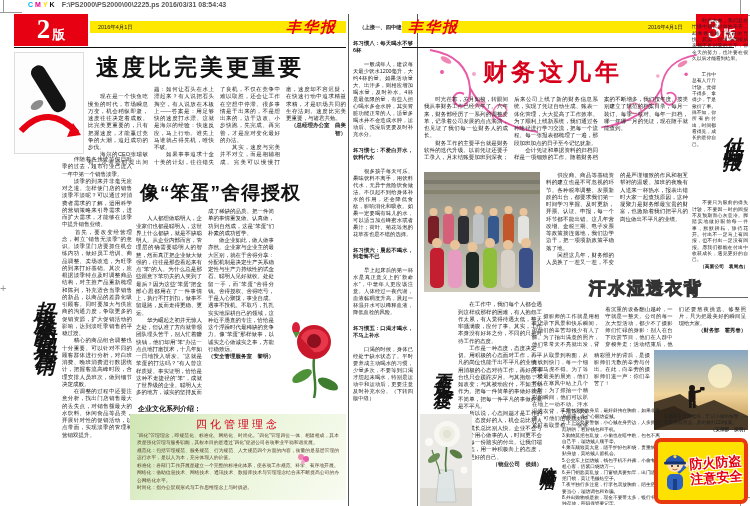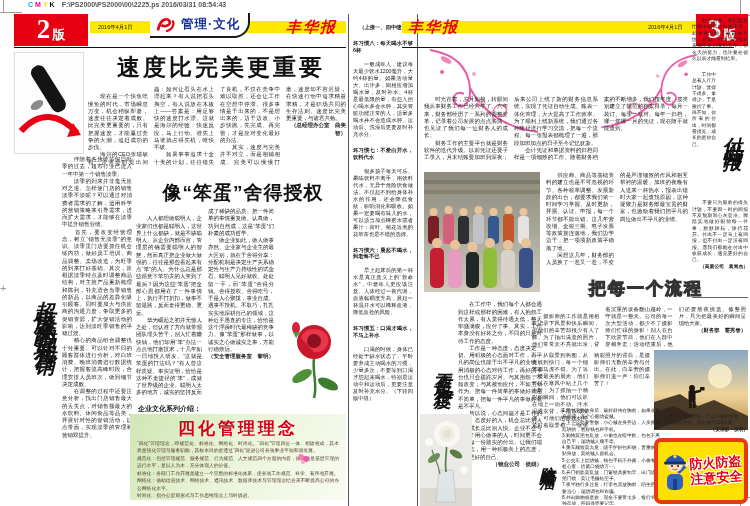--- a/index.html
+++ b/index.html
@@ -15,30 +15,30 @@
   .pagebox .num{font-family:"Liberation Serif","DejaVu Serif",serif;font-size:27px;font-weight:bold;line-height:1;}
   .pagebox .word{font-size:13px;font-weight:bold;line-height:1.2;}
   .ybar{background:#ffe800;}
   .datetxt{font-size:5.5px;color:#222;}
   .banner{background:#fff;border-bottom:2px solid #1a1a1a;border-right:2px solid #1a1a1a;
           border-radius:0 0 16px 0;display:flex;align-items:center;gap:4px;padding:0 8px 0 5px;}
   .sectionlbl{font-size:12.5px;font-weight:bold;color:#16339c;letter-spacing:1px;white-space:nowrap;}
   .masthead{font-family:"Liberation Serif","DejaVu Serif",serif;font-size:15px;font-weight:bold;
             font-style:italic;color:#e60012;letter-spacing:2px;white-space:nowrap;}
   .rule{border-top:1.5px solid #111;}
-  .headline{font-weight:bold;text-align:center;color:#111;}
+  .headline{font-weight:bold;text-align:left;color:#111;}
   .vtitle{writing-mode:vertical-rl;font-family:"Liberation Serif","DejaVu Serif",serif;
           font-weight:bold;color:#111;text-align:center;}
   .hollow{color:#fff;-webkit-text-stroke:1.1px #333;font-weight:bold;text-align:center;letter-spacing:2px;}
   .mark{color:#999;}
   .gutter{border-left:1px solid #555;border-right:1px solid #555;padding:3px 4px;font-size:5.3px;}
   .gutter .ghead{font-weight:bold;text-align:center;}
   .gutter .shead{font-weight:bold;margin-top:2px;}
   .greenbox{background:linear-gradient(125deg,#cfe6b4 0%,#e9f4d8 45%,#f9fcf2 100%);padding:3px 7px;}
-  .greenbox .gtitle{color:#d6001c;font-weight:bold;font-size:17px;text-align:center;letter-spacing:3px;}
+  .greenbox .gtitle{color:#d6001c;font-weight:normal;font-size:11px;text-align:center;letter-spacing:3px;}
   .greenbox .gtext{font-size:4.8px;line-height:1.55;color:#503a28;}
   .redtitle{font-family:"Liberation Serif","DejaVu Serif",serif;font-weight:bold;color:#d6001c;
             text-align:center;letter-spacing:4px;}
   .poster{background:#ffe100;border:4px solid #e8380d;border-radius:7px;display:flex;align-items:center;box-sizing:border-box;padding:2px;}
   .poster .ptxt{transform:rotate(-4deg);font-size:13px;font-weight:900;color:#e60012;line-height:1.15;white-space:nowrap;
      text-shadow:-1px -1px 0 #fff,1px -1px 0 #fff,-1px 1px 0 #fff,1px 1px 0 #fff;}
   .cmyk span{font-size:7px;font-weight:bold;margin-right:2px;}
   .fileinfo{font-size:5px;color:#555;margin-left:5px;}
   .photo{overflow:hidden;}
   svg{display:block;}
@@ -63,29 +63,20 @@
   <div class="abs mark" style="left:727px;top:446px;font-size:11px">+</div>
   <div class="abs" style="left:735px;top:497px;width:15px;border-top:1px solid #999"></div>
   <div class="abs" style="left:740px;top:492px;height:14px;border-left:1px solid #999"></div>
 
   <div class="abs pagebox" style="left:14px;top:14px;width:74px;height:32px;box-sizing:border-box">
     <span class="num">2</span>
     <span class="word">版</span>
   </div>
   <div class="abs ybar" style="left:90px;top:21px;width:256px;height:12px"></div>
   <div class="abs datetxt" style="left:98px;top:24px">2016年4月1日</div>
-  <div class="abs banner" style="left:150px;top:13px;height:23px">
-    <span>
-      <svg width="22" height="18" viewBox="0 0 24 20">
-        <path d="M3 16 C6 2 14 2 16 6 C18 10 10 13 7 10" stroke="#e60012" stroke-width="3" fill="none"></path>
-        <path d="M12 17 C20 15 22 8 19 5" stroke="#e60012" stroke-width="2.2" fill="none"></path>
-      </svg>
-    </span>
-    <span class="sectionlbl">管理·文化</span>
-  </div>
   <div class="abs masthead" style="left:286px;top:18px">丰华报</div>
   <div class="abs rule" style="left:14px;top:47px;width:332px"></div>
 
   <div class="abs photo" style="left:14px;top:52px;width:68px;height:100px;border:1px solid #ddd;background:#fdfdfd">
     <svg width="66" height="98" viewBox="0 0 66 98">
       <rect x="26" y="10" width="15" height="52" rx="7" fill="#141414" transform="rotate(-32 33 36)"></rect>
       <ellipse cx="22" cy="52" rx="7" ry="4" fill="#8c8c8c" transform="rotate(-32 22 52)"></ellipse>
       <path d="M6 78 C24 58 44 60 62 80" stroke="#e60012" stroke-width="6" fill="none"></path>
       <path d="M58 70 L66 82 L52 84 Z" fill="#e60012"></path>
     </svg>
@@ -179,20 +170,21 @@
       <path d="M6 6 C30 10 44 22 46 44 C47 60 38 66 32 60 C26 54 32 46 40 50" stroke="#e75ba8" stroke-width="2"></path>
       <path d="M46 44 C60 70 84 84 114 88" stroke="#e75ba8" stroke-width="2"></path>
       <path d="M70 78 C66 64 74 58 80 62 C86 66 80 74 74 72" stroke="#ef87b5" stroke-width="1.6"></path>
       <ellipse cx="22" cy="16" rx="6" ry="2.6" fill="#ef87b5" transform="rotate(30 22 16)"></ellipse>
       <ellipse cx="56" cy="60" rx="6" ry="2.6" fill="#f4a6c9" transform="rotate(-20 56 60)"></ellipse>
       <circle cx="18" cy="28" r="2" fill="#e75ba8"></circle>
         <circle cx="96" cy="84" r="2" fill="#e75ba8"></circle>
         <circle cx="50" cy="30" r="2" fill="#f4a6c9"></circle>
     </svg>
   </div>
+  <div class="abs redtitle" style="left:448px;top:56px;width:210px;font-size:24px">财务这几年</div>
   <div class="abs txt cols3" style="left:424px;top:96px;width:264px;height:72px;font-size:5.5px">　　时光荏苒，岁月如梭，转眼间我从事财务工作已经六年了。六年来，财务部经历了一系列的调整变革，记录着公司发展的点点滴滴，也见证了我们每一位财务人的成长。
 　　财务工作的主要平台就是财务软件的迭代升级。以前凭证还要手工录入，月末结账要加班到深夜；后来公司上线了新的财务信息系统，实现了凭证自动生成、账表一体化管理，大大提高了工作效率。为了顺利上线新系统，我们通过各种途径进行学习交流，把每一个流程、每一张报表都梳理了一遍，那段加班加点的日子至今记忆犹新。
 　　会计凭证和单据资料的归档同样是一项细致的工作。随着财务档案的不断增多，我们按年度、按类别建立了规范的档案目录，每月一装订、每季一核对、每年一归档，哪一年哪一月的凭证，现在随手就能查到。</div>
   <div class="abs photo" style="left:424px;top:172px;width:116px;height:120px">
     <svg width="116" height="120" viewBox="0 0 116 120">
       <defs>
           <linearGradient id="gp" x1="0" y1="0" x2="0" y2="1">
         <stop offset="0" stop-color="#8e8a7c"></stop>
             <stop offset="0.5" stop-color="#a8a89a"></stop>
             <stop offset="1" stop-color="#cfc9ba"></stop>
@@ -240,21 +232,21 @@
   <div class="abs" style="left:692px;top:72px;width:56px;height:120px;display:flex;gap:3px">
     <div class="txt" style="width:24px;font-size:4.8px;overflow:hidden">　　工作中总有人斤斤计较，觉得干得多、拿得少，于是敷衍了事。殊不知，你所有的付出，时间都看得见，成长的是你自己。</div>
     <div class="vtitle" style="font-size:19px;letter-spacing:4px;height:120px;font-style:italic">付出与回报</div>
   </div>
   <div class="abs txt" style="left:692px;top:194px;width:56px;height:100px;font-size:4.8px;overflow:hidden">
     <span>　　不要只为眼前的得失计较，不要因一时的回报不及预期而心灰意冷。脚踏实地做好眼前每一件事，默默耕耘，静待花开。付出不一定马上有回报，但不付出一定没有回报。愿我们都能在付出中收获成长，遇见更好的自己。</span>
     <span class="attr">（高新公司　袁周杰）</span>
   </div>
   <div class="abs" style="left:692px;top:297px;width:56px;border-top:1px solid #666"></div>
 
-  <div class="abs hollow" style="left:570px;top:277px;width:152px;font-size:17px">把每一个流程</div>
+  <div class="abs hollow" style="left:570px;top:277px;width:152px;font-size:17px">汗水湿透衣背</div>
   <div class="abs txt cols3" style="left:532px;top:306px;width:214px;height:44px;font-size:5.3px">
     <span>　　摄影师的工作就是用相机记录下风景和快乐瞬间，但他们的辛苦却很少有人了解。为了拍出满意的照片，他们常常天不亮就出发，背着沉重的设备翻山越岭，一守就是一整天。公司的每一次大型活动，都少不了摄影师们忙碌的身影：别人在台下欣赏节目，他们在人群中穿梭奔走；活动结束后，他们还要熬夜挑选、修整照片，只为把最美好的瞬间呈现给大家。</span>
     <span class="attr">（财务部　霍秀春）</span>
   </div>
   <div class="abs txt cols2" style="left:532px;top:352px;width:118px;height:78px;font-size:5.3px">　　从取景到构图，从光线到快门，每一个细节都马虎不得。为了等一缕最美的晨光，他们可以在寒风中站上几个小时；为了抓拍一个精彩的瞬间，他们可以趴在地上一动不动。汗水湿透衣背，手指冻得发僵，可他们的眼睛始终紧盯着取景框。一张张精彩照片的背后，是摄影师们无数的辛劳与付出。在此，向辛劳的摄影师们道一声：你们辛苦了！</div>
   <div class="abs photo" style="left:654px;top:350px;width:94px;height:80px">
     <svg width="94" height="80" viewBox="0 0 94 80">
       <defs>
           <linearGradient id="sky" x1="0" y1="0" x2="0" y2="1">
         <stop offset="0" stop-color="#86a7c4"></stop>

